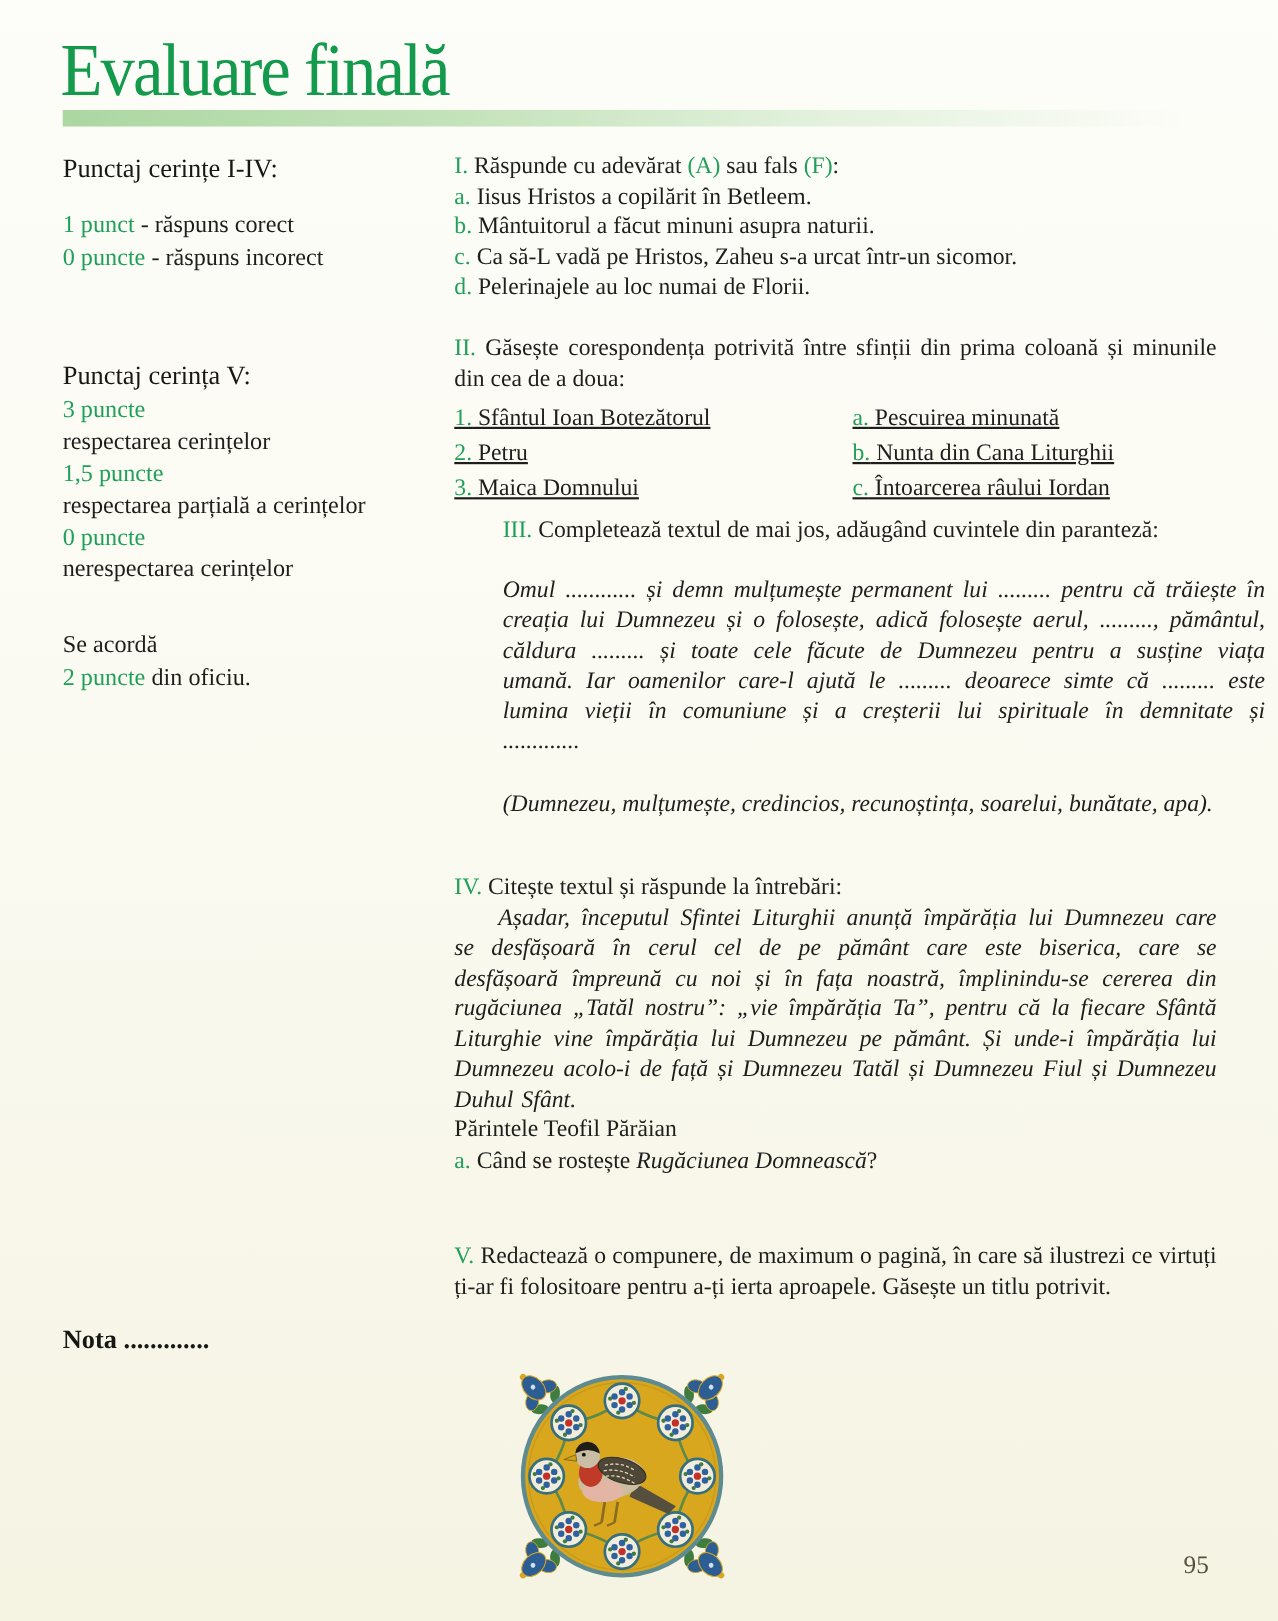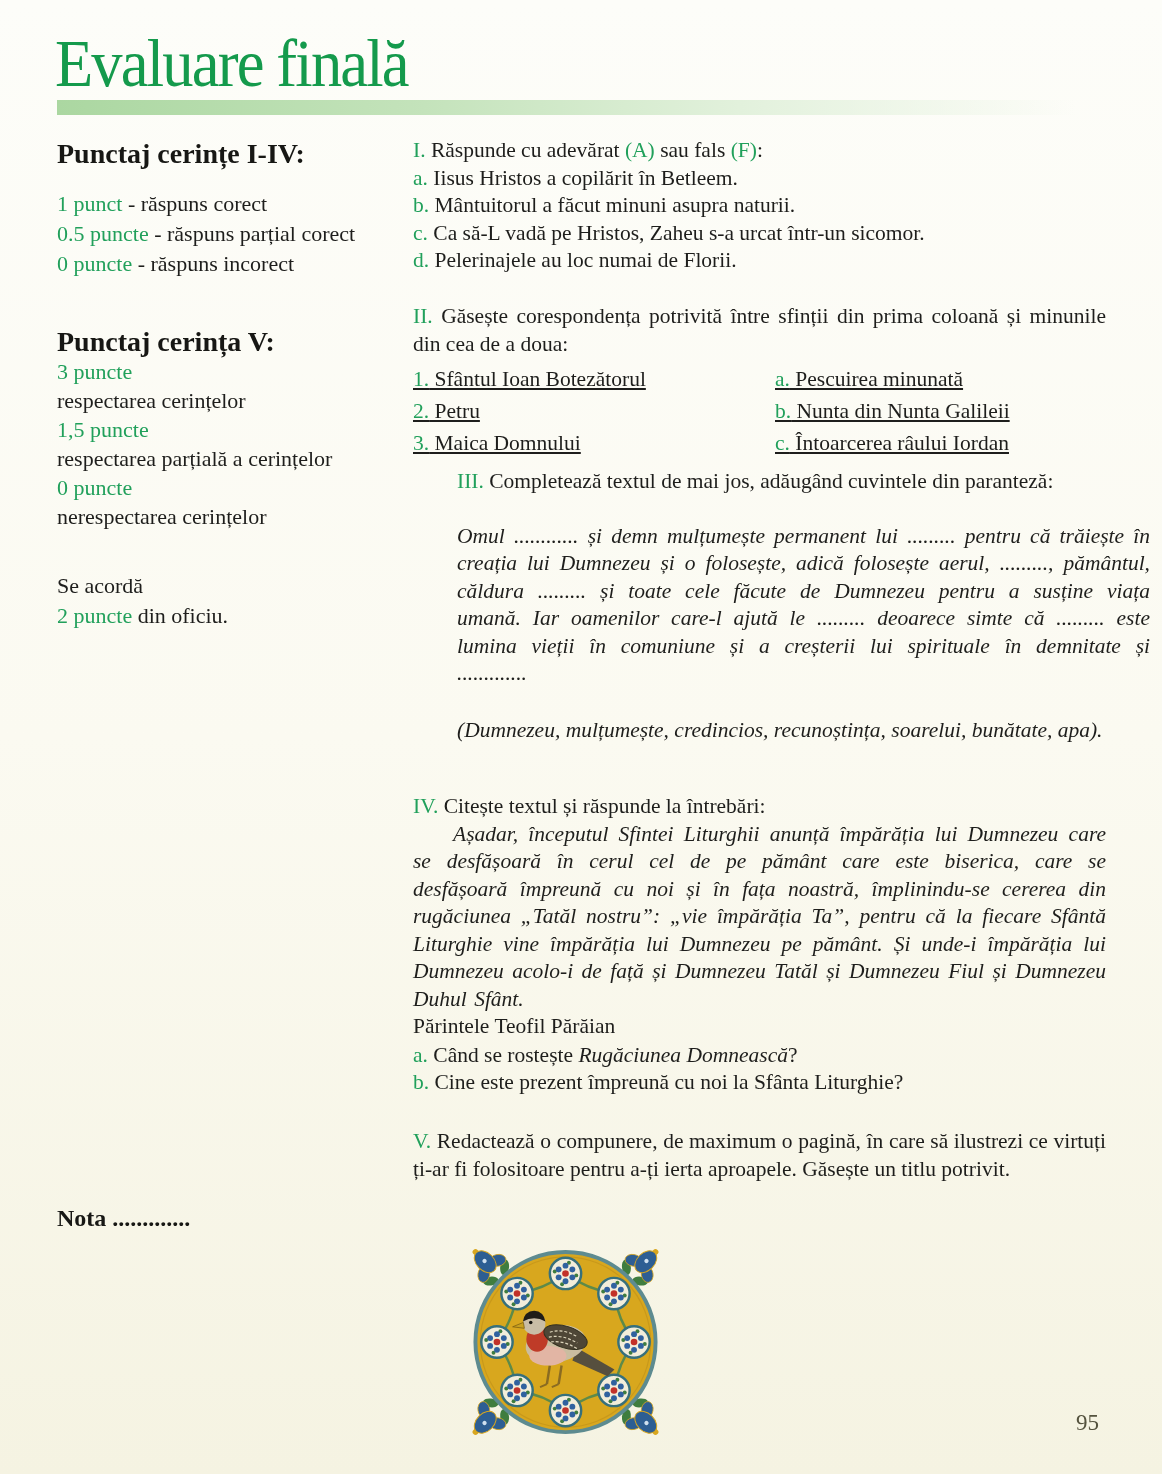--- a/index.html
+++ b/index.html
@@ -15,21 +15,21 @@
     position:absolute;left:55px;top:24px;margin:0;
     font-size:68px;font-weight:400;color:#149a4c;letter-spacing:-2px;
     transform:scaleX(0.92);transform-origin:left top;white-space:nowrap;
   }
   .rule{
     position:absolute;left:57px;top:100px;width:1050px;height:15px;
     background:linear-gradient(90deg,#abd7a1 0%,#c4e3bb 35%,#e2f1dc 65%,rgba(255,255,255,0) 97%);
   }
   
   .lblock{position:absolute;left:57px;width:350px;font-size:22px;line-height:30px;}
-  .lblock h3{margin:0;font-size:28px;line-height:30px;font-weight:bold;color:#171714;}
+  .lblock h3{margin:0;font-size:24px;line-height:30px;font-weight:normal;color:#171714;}
   .b1{top:139px;}
   .b1 .items{margin-top:20px;}
   .b2{top:327px;line-height:29px;}
   .b3{top:571px;}
   .nota{position:absolute;left:57px;top:1205px;font-size:24px;font-weight:bold;color:#171714;}
   
   .rsec{position:absolute;left:413px;width:693px;font-size:21.5px;line-height:27.5px;color:#1e1e1c;}
   .s1{top:137px;}
   .s2{top:303px;}
   .s2 .hdr{text-align:justify;}
@@ -51,21 +51,20 @@
 
 <div class="page">
 
   <h1 class="title">Evaluare finală</h1>
   <div class="rule"></div>
 
   <div class="lblock b1">
     <h3>Punctaj cerințe I-IV:</h3>
     <div class="items">
       <p><span class="green">1 punct</span><span> - răspuns corect</span></p>
-      <p><span class="green">0.5 puncte</span><span> - răspuns parțial corect</span></p>
       <p><span class="green">0 puncte</span><span> - răspuns incorect</span></p>
     </div>
   </div>
 
   <div class="lblock b2">
     <h3>Punctaj cerința V:</h3>
     <p class="green">3 puncte</p>
     <p>respectarea cerințelor</p>
     <p class="green">1,5 puncte</p>
     <p>respectarea parțială a cerințelor</p>
@@ -87,38 +86,37 @@
     <p><span class="green">c.</span><span> Ca să-L vadă pe Hristos, Zaheu s-a urcat într-un sicomor.</span></p>
     <p><span class="green">d.</span><span> Pelerinajele au loc numai de Florii.</span></p>
   </div>
 
   <div class="rsec s2">
     <p class="hdr"><span class="green">II.</span><span> Găsește corespondența potrivită între sfinții din prima coloană și minunile din cea de a doua:</span></p>
     <div class="match">
       <p><span class="green">1.</span><span> Sfântul Ioan  Botezătorul</span></p>
       <p><span class="green">a.</span><span> Pescuirea minunată</span></p>
       <p><span class="green">2.</span><span> Petru</span></p>
-      <p><span class="green">b.</span><span> Nunta din Nunta Galileii</span></p>
+      <p><span class="green">b.</span><span> Nunta din Cana Liturghii</span></p>
       <p><span class="green">3.</span><span> Maica Domnului</span></p>
       <p><span class="green">c.</span><span> Întoarcerea râului Iordan</span></p>
     </div>
   </div>
 
   <div class="rsec s3">
     <p><span class="green">III.</span><span> Completează textul de mai jos, adăugând cuvintele din paranteză:</span></p>
     <p class="fill">Omul ............ și demn mulțumește permanent lui ......... pentru că trăiește în creația lui Dumnezeu și o folosește, adică folosește aerul, ........., pământul, căldura ......... și toate cele făcute de Dumnezeu pentru a susține viața umană. Iar oamenilor care-l ajută le ......... deoarece simte că ......... este lumina vieții în comuniune și a creșterii lui spirituale în demnitate și .............</p>
     <p class="words">(Dumnezeu, mulțumește, credincios, recunoștința, soarelui, bunătate, apa).</p>
   </div>
 
   <div class="rsec s4">
     <p><span class="green">IV.</span><span> Citește textul și răspunde la întrebări:</span></p>
     <p class="quote">Așadar, începutul Sfintei Liturghii anunță împărăția lui Dumnezeu care se desfășoară în cerul cel de pe pământ care este biserica, care se desfășoară împreună cu noi și în fața noastră, împlinindu-se cererea din rugăciunea „Tatăl nostru”: „vie împărăția Ta”, pentru că la fiecare Sfântă Liturghie vine împărăția lui Dumnezeu pe pământ. Și unde-i împărăția lui Dumnezeu acolo-i de față și Dumnezeu Tatăl și Dumnezeu Fiul și Dumnezeu Duhul Sfânt.</p>
     <p class="attr">Părintele Teofil Părăian</p>
     <p class="qa"><span class="green">a.</span><span> Când se rostește </span><span class="ital">Rugăciunea Domnească</span><span>?</span></p>
-    <p><span class="green">b.</span><span> Cine este prezent împreună cu noi la Sfânta Liturghie?</span></p>
   </div>
 
   <div class="rsec s5">
     <p><span class="green">V.</span><span> Redactează o compunere, de maximum o pagină, în care să ilustrezi ce virtuți ți-ar fi folositoare pentru a-ți ierta aproapele. Găsește un titlu potrivit.</span></p>
   </div>
 
   <svg class="medallion" viewBox="0 0 240 244" aria-hidden="true">
     <defs>
       <g id="corner-orn">
         <circle cx="0" cy="-26" r="3" fill="#d8a61f"></circle>

